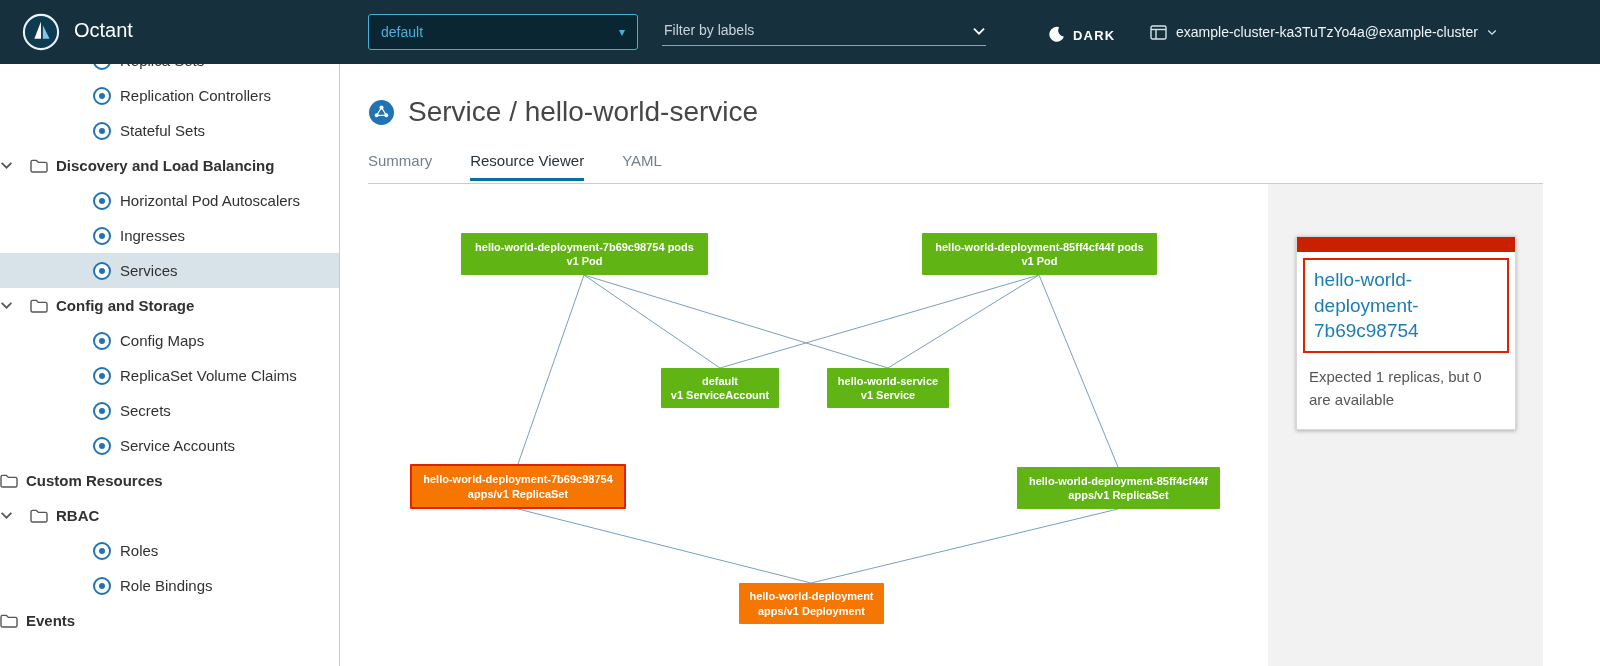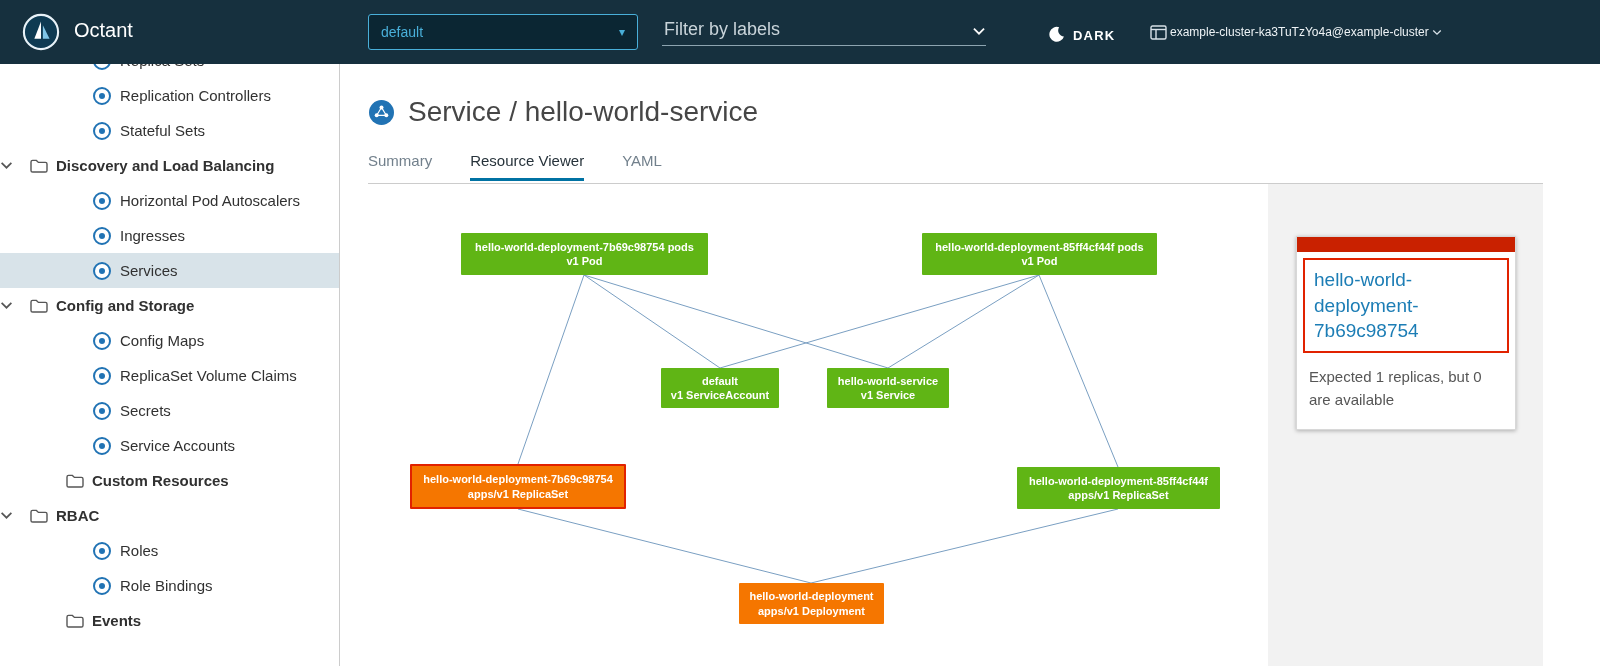--- a/index.html
+++ b/index.html
@@ -24,47 +24,47 @@
     padding:0 12px; color:#49afd9; font-size:14px; cursor:pointer;
   }
   .ns-caret { font-size:12px; color:#49afd9; }
   .filter-wrap {
     position:absolute; left:662px; top:18px; width:324px; height:28px;
     border-bottom:1px solid #8da4b0;
     display:flex; align-items:center; justify-content:space-between;
   }
   .filter-input {
     background:transparent; border:none; outline:none;
-    color:#3b82f6; font-size:18px; width:290px; padding:0 0 4px 2px;
+    color:#3b82f6; font-size:14px; width:290px; padding:0 0 4px 2px;
   }
   .filter-input::placeholder { color:#c9d4da; opacity:1; }
   .theme-toggle {
     position:absolute; left:1048px; top:21px; height:22px;
     display:flex; align-items:flex-end; gap:8px; cursor:pointer;
     color:#ffffff; font-size:13px; font-weight:700; letter-spacing:1.2px;
   }
   .cluster-switch {
     position:absolute; left:1150px; top:20px; height:24px;
-    display:flex; align-items:center; gap:3px; cursor:pointer;
-    color:#eef3f6; font-size:12px;
+    display:flex; align-items:center; gap:9px; cursor:pointer;
+    color:#eef3f6; font-size:14px;
   }
 
   
   .sidebar {
     position:absolute; top:64px; left:0; width:340px; bottom:0;
     background:#ffffff; border-right:1px solid #cccccc; overflow:hidden; z-index:10;
   }
   .sidebar-list { margin-top:-21px; }
   .side-row {
     height:35px; display:flex; align-items:center;
     font-size:15px; color:#313131; cursor:pointer; white-space:nowrap;
   }
   .side-row.resource { padding-left:93px; }
   .side-row.group { font-weight:700; }
-  .side-row.group.no-chevron { padding-left:66px; }
+  .side-row.group.no-chevron { }
   .side-row.selected { background:#d8e3e9; }
   .k8s-icon {
     width:18px; height:18px; border-radius:50%; flex:0 0 18px;
     border:2px solid #2173b4; background:#ffffff; position:relative; margin-right:9px;
   }
   .k8s-icon::before {
     content:""; position:absolute; left:4px; top:4px; width:6px; height:6px;
     border-radius:50%; background:#2173b4;
   }
   .chev-icon { width:13px; margin-right:17px; flex:0 0 13px; display:flex; }

